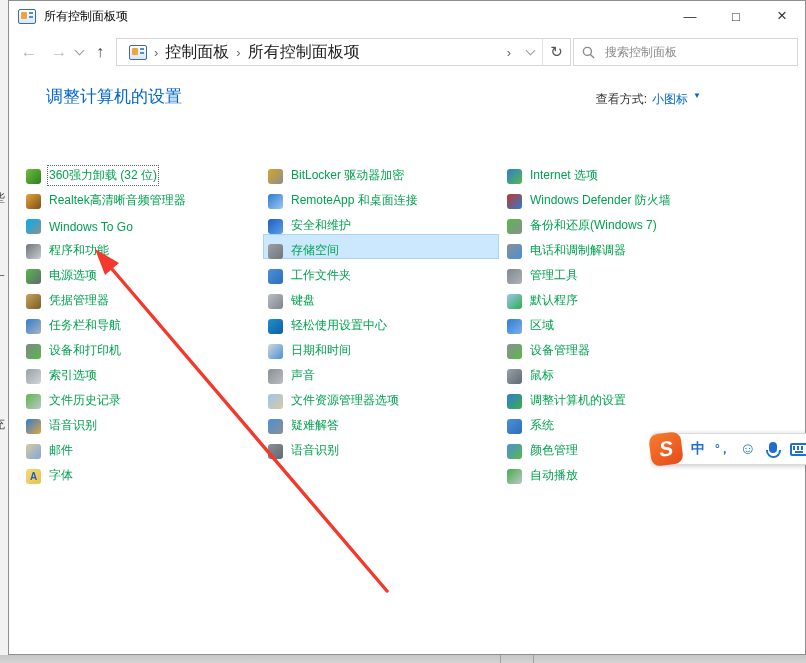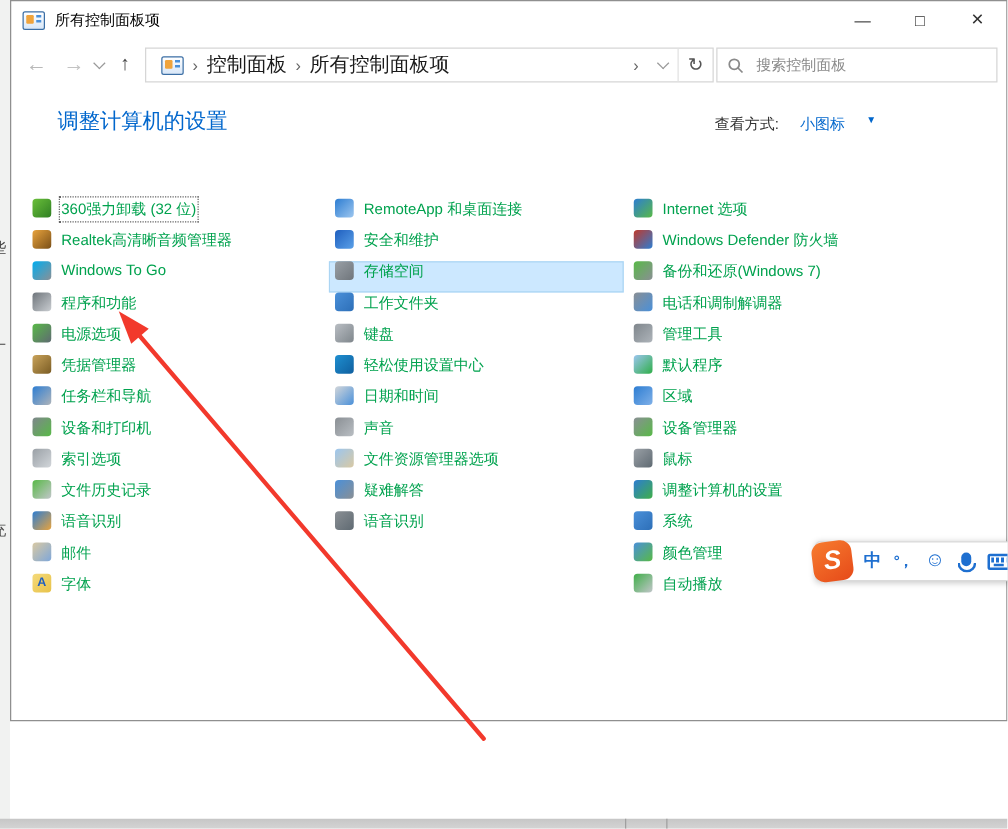--- a/index.html
+++ b/index.html
@@ -5,21 +5,21 @@
   html,body{margin:0;padding:0}
   body{width:806px;height:663px;position:relative;overflow:hidden;background:#fff;
        font-family:"Liberation Sans",sans-serif;-webkit-font-smoothing:antialiased}
   
   .sliver{position:absolute;left:0;top:0;width:8px;height:663px;background:#f1f2f1;overflow:hidden}
   .frag{position:absolute;left:-7px;width:15px;font-size:12px;color:#444;overflow:hidden;white-space:nowrap}
   
   .bottom-strip{position:absolute;left:0;top:655px;width:806px;height:8px;background:linear-gradient(#c6c6c6,#d4d4d4)}
   .bottom-strip .vmark{position:absolute;top:0;width:1px;height:8px;background:#9f9f9f}
   
-  .window{position:absolute;left:8px;top:0;width:798px;height:577px;box-sizing:border-box;
+  .window{position:absolute;left:8px;top:0;width:798px;height:655px;box-sizing:border-box;
           background:#fff;border:1px solid #8f8f8f;overflow:hidden}
   
   .titlebar{height:30px;display:flex;align-items:center}
   .titlebar-title{font-size:12px;color:#000;margin-left:8px;flex:1;white-space:nowrap}
   .win-btns{display:flex;height:30px}
   .win-btn{width:46px;height:30px;display:flex;align-items:center;justify-content:center;
            font-size:13px;color:#333;cursor:pointer}
   .win-btn.close{font-size:17px}
   .cp-icon{width:16px;height:13px;border:1px solid #3a6ea5;background:linear-gradient(#fff,#d8e7f8);
            border-radius:2px;position:relative;margin-left:9px;flex:none}
@@ -42,28 +42,28 @@
   .crumb-group{display:flex;align-items:center}
   .addr-dd{width:24px;height:100%;display:flex;align-items:center;justify-content:center;cursor:pointer}
   .addr-refresh{width:27px;height:100%;display:flex;align-items:center;justify-content:center;
                 border-left:1px solid #e2e2e2;font-size:15px;color:#555;cursor:pointer}
   .searchbox{position:absolute;left:564px;top:7px;width:225px;height:28px;box-sizing:border-box;
              border:1px solid #d6d6d6;display:flex;align-items:center;padding:0 8px;gap:8px}
   .searchbox input{border:none;outline:none;flex:1;font-size:12px;font-family:inherit;color:#333;min-width:0}
   .searchbox input::placeholder{color:#8a8a8a}
   
   .page-header{position:absolute;left:37px;top:84px;font-size:17px;color:#0066cc;white-space:nowrap}
-  .viewby{position:absolute;right:104px;top:90px;display:flex;align-items:flex-start;gap:17px;font-size:12px;white-space:nowrap}
+  .viewby{position:absolute;right:104px;top:90px;display:flex;align-items:flex-start;gap:5px;font-size:12px;white-space:nowrap}
   .viewby-label{color:#333}
   .viewby-value{color:#0066cc;cursor:pointer}
   .viewby-caret{font-size:8px;color:#0066cc;cursor:pointer}
   
   .col{position:absolute;top:158px;display:flex;flex-direction:column}
   .col1{left:12px;width:234px}.col2{left:254px;width:236px}.col3{left:493px;width:300px}
-  .item{height:25px;box-sizing:border-box;display:flex;align-items:flex-start;gap:8px;padding:0 5px;cursor:pointer}
+  .item{height:25px;box-sizing:border-box;display:flex;align-items:flex-end;gap:8px;padding:0 5px;cursor:pointer}
   .item-icon{width:15px;height:15px;border-radius:3px;flex:none;display:flex;align-items:center;
              justify-content:center;font-size:10px;font-weight:700;line-height:1}
   .item-label{font-size:12px;color:#00a24e;white-space:nowrap}
   .item.highlighted{background:#cce8ff;box-shadow:inset 0 0 0 1px #abd5f3}
   .item.focused .item-label{outline:1px dotted #666;outline-offset:1px}
   
   .arrow-svg{position:absolute;left:0;top:0;z-index:50;pointer-events:none}
   
   .ime{position:absolute;left:652px;top:433px;width:158px;height:32px;z-index:60;background:#fff;
        border:1px solid #dadada;border-radius:4px;box-shadow:0 1px 5px rgba(0,0,0,.22);
@@ -215,20 +215,24 @@
         <span class="item-icon" data-name="mail-icon" style="background: linear-gradient(135deg, rgb(217, 201, 163), rgb(127, 167, 217));"></span>
         <span class="item-label" data-name="item-label">邮件</span>
       </div>
       <div class="item" data-name="control-panel-item">
         <span class="item-icon" data-name="fonts-icon" style="background: linear-gradient(135deg, rgb(244, 217, 122), rgb(232, 195, 74)); color: rgb(31, 95, 191);">A</span>
         <span class="item-label" data-name="item-label">字体</span>
       </div>
     </div>
   <div class="col col2" data-name="items-column-2">
 
+  <div class="item" data-name="control-panel-item">
+        <span class="item-icon" data-name="bitlocker-icon" style="background: linear-gradient(135deg, rgb(216, 165, 32), rgb(138, 143, 148));"></span>
+        <span class="item-label" data-name="item-label">BitLocker 驱动器加密</span>
+      </div>
       <div class="item" data-name="control-panel-item">
         <span class="item-icon" data-name="remoteapp-icon" style="background: linear-gradient(135deg, rgb(45, 125, 210), rgb(156, 198, 239));"></span>
         <span class="item-label" data-name="item-label">RemoteApp 和桌面连接</span>
       </div>
       <div class="item" data-name="control-panel-item">
         <span class="item-icon" data-name="security-and-maintenance-icon" style="background: linear-gradient(135deg, rgb(31, 95, 191), rgb(90, 160, 232));"></span>
         <span class="item-label" data-name="item-label">安全和维护</span>
       </div>
       <div class="item highlighted" data-name="control-panel-item">
         <span class="item-icon" data-name="storage-spaces-icon" style="background: linear-gradient(135deg, rgb(154, 160, 166), rgb(111, 117, 123));"></span>

